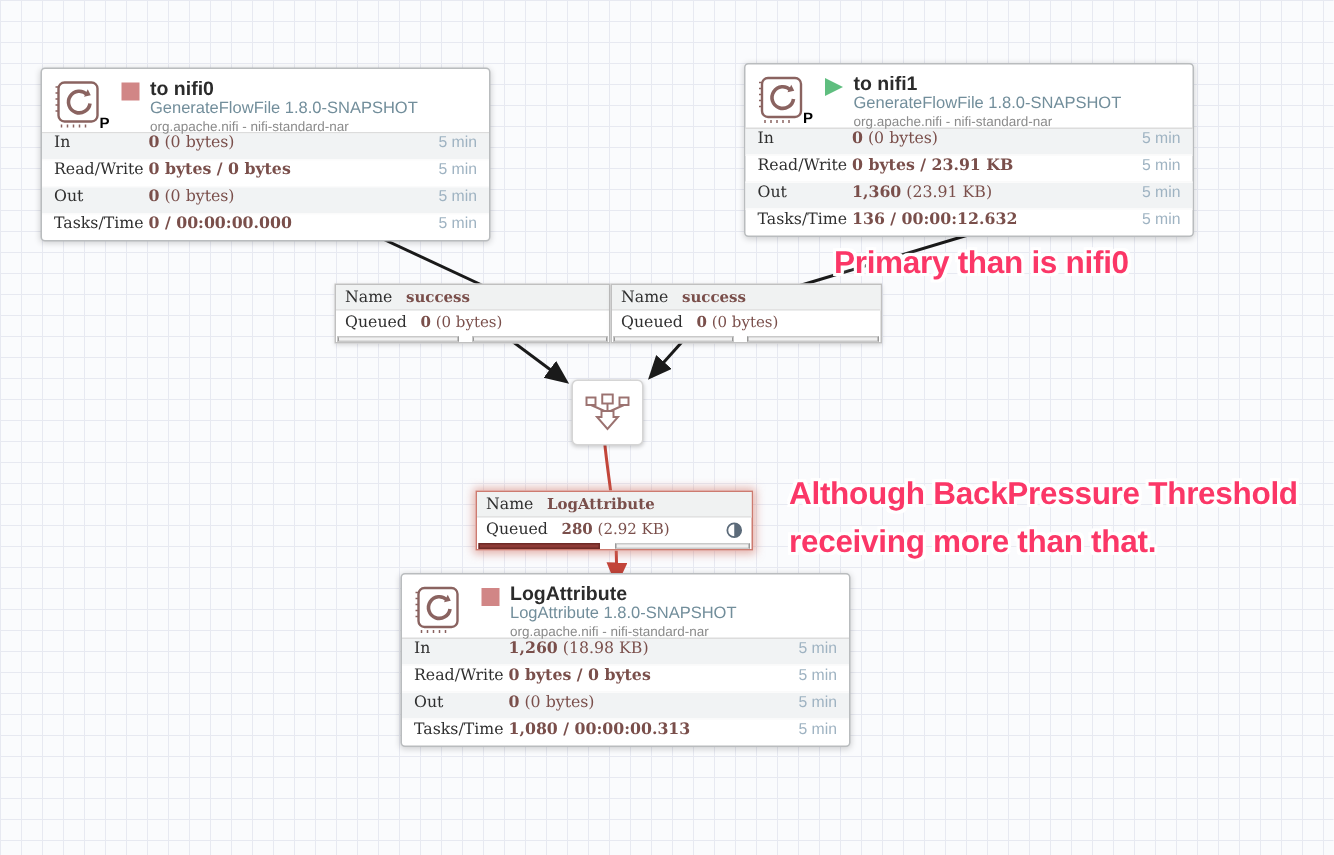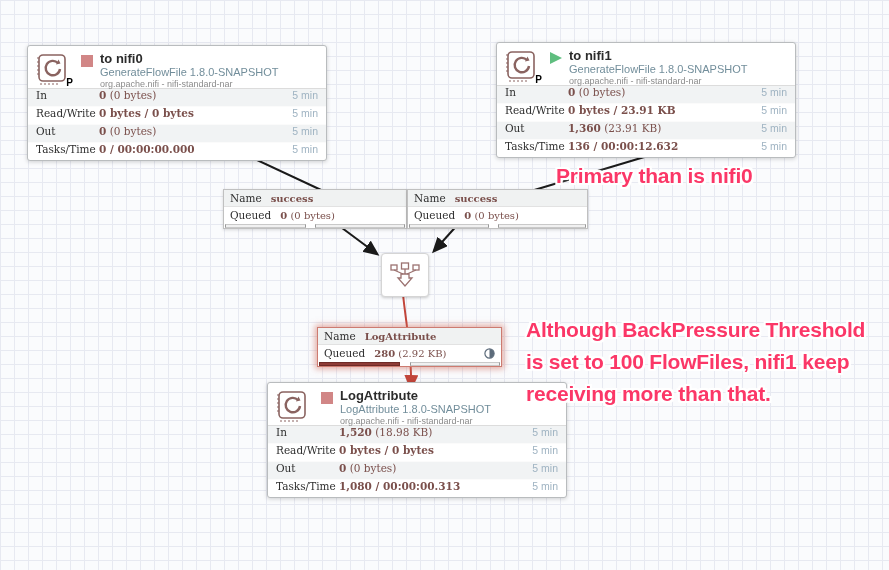--- a/index.html
+++ b/index.html
@@ -255,21 +255,21 @@
       <span class="run-status stopped"></span>
       <span class="proc-titles">
         <div class="proc-name">LogAttribute</div>
         <div class="proc-type">LogAttribute 1.8.0-SNAPSHOT</div>
         <div class="proc-bundle">org.apache.nifi - nifi-standard-nar</div>
       </span>
     </div>
     <div class="proc-stats">
       <div class="stat-row">
         <span class="stat-label">In</span>
-        <span class="stat-value"><b>1,520</b><span> (18.98 KB)</span></span>
+        <span class="stat-value"><b>1,260</b><span> (18.98 KB)</span></span>
         <span class="stat-window">5 min</span>
       </div>
       <div class="stat-row">
         <span class="stat-label">Read/Write</span>
         <span class="stat-value"><b>0 bytes / 0 bytes</b><span></span></span>
         <span class="stat-window">5 min</span>
       </div>
       <div class="stat-row">
         <span class="stat-label">Out</span>
         <span class="stat-value"><b>0</b><span> (0 bytes)</span></span>
@@ -279,17 +279,16 @@
         <span class="stat-label">Tasks/Time</span>
         <span class="stat-value"><b>1,080 / 00:00:00.313</b><span></span></span>
         <span class="stat-window">5 min</span>
       </div>
     </div>
   </div>
 
   <div class="note" style="left:556px;top:164px;">Primary than is nifi0</div>
   <div class="note" style="left:526px;top:314px;">
     <div>Although BackPressure Threshold</div>
-    <div>is set to 100 FlowFiles, nifi1 keep</div>
     <div>receiving more than that.</div>
   </div>
 
 </div>
 
 </body></html>

